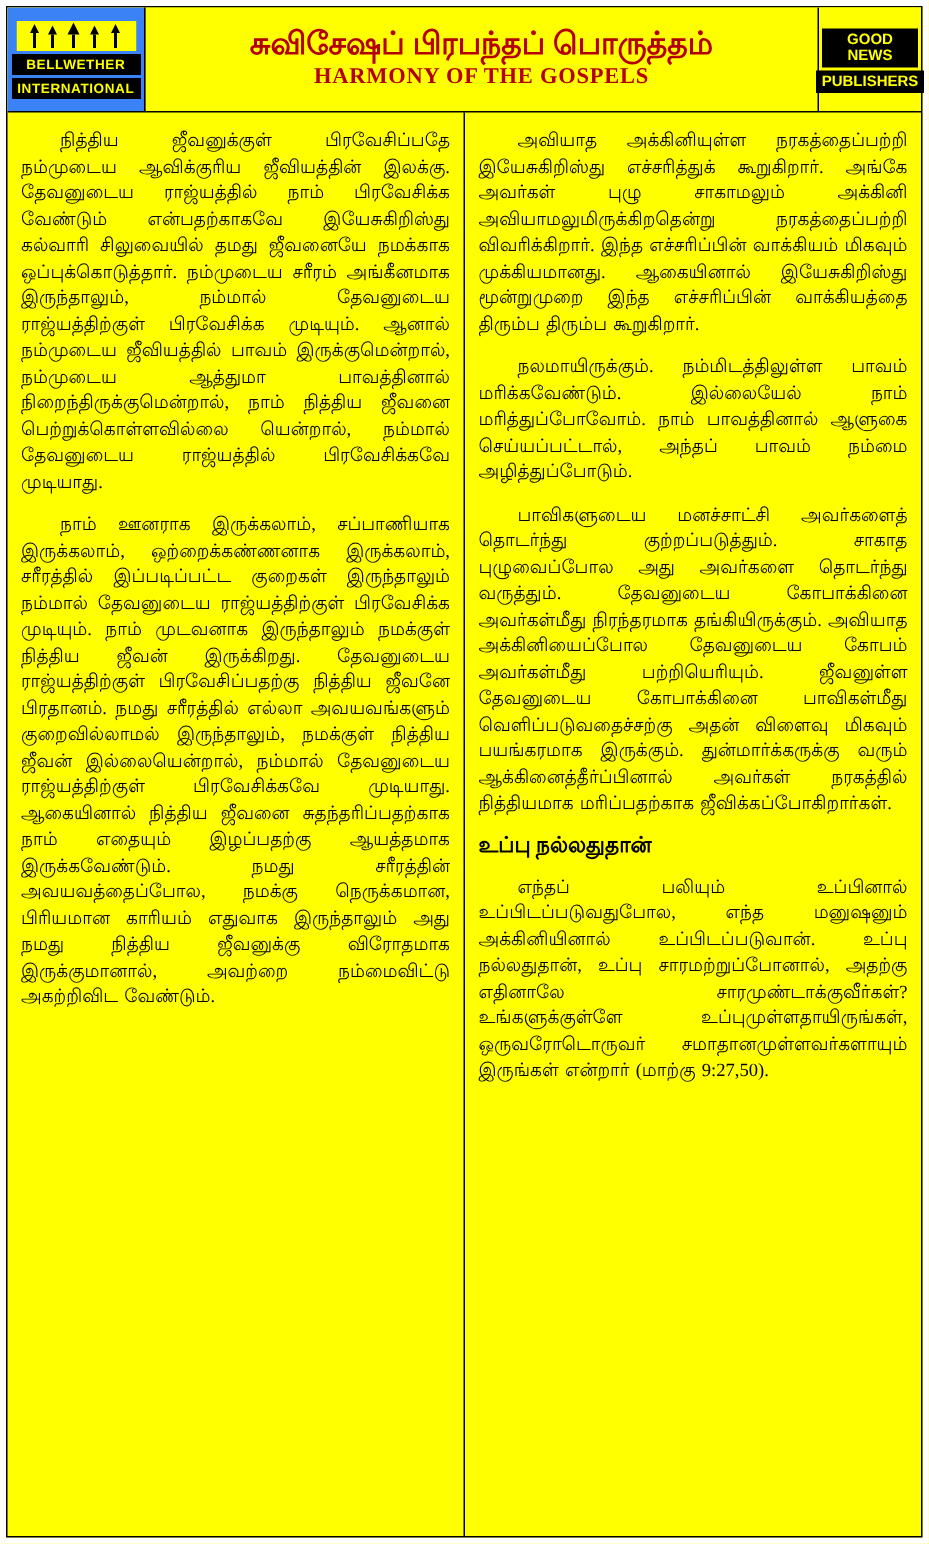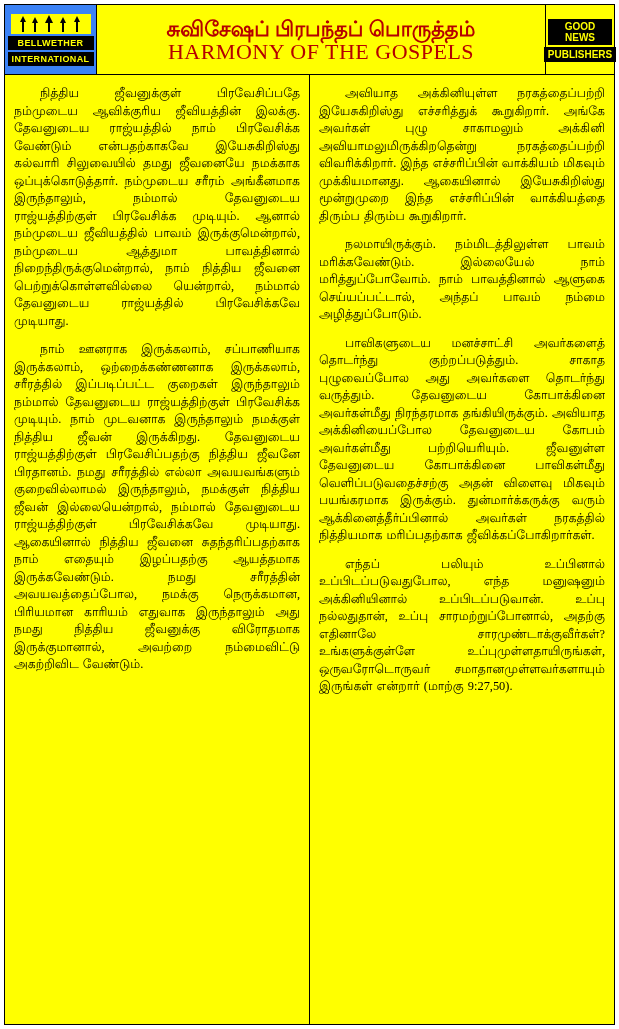--- a/index.html
+++ b/index.html
@@ -103,22 +103,22 @@
     font-family: "Liberation Serif", serif;
     font-weight: bold;
     font-size: 21px;
     color: #b50000;
     text-align: center;
     line-height: 24px;
     white-space: nowrap;
   }
   .title-en {
     font-family: "Liberation Serif", serif;
-    font-weight: normal;
-    font-size: 22px;
+    font-weight: bold;
+    font-size: 15px;
     color: #b50000;
     text-align: center;
     letter-spacing: 0.5px;
     line-height: 21px;
   }
   
   .columns {
     position: absolute;
     left: 0;
     top: 70px;
@@ -207,19 +207,20 @@
 
       <div class="col col-left">
         <p class="para">நித்திய ஜீவனுக்குள் பிரவேசிப்பதே நம்முடைய ஆவிக்குரிய ஜீவியத்தின் இலக்கு. தேவனுடைய ராஜ்யத்தில் நாம் பிரவேசிக்க வேண்டும் என்பதற்காகவே இயேசுகிறிஸ்து கல்வாரி சிலுவையில் தமது ஜீவனையே நமக்காக ஒப்புக்கொடுத்தார். நம்முடைய சரீரம் அங்கீனமாக இருந்தாலும், நம்மால் தேவனுடைய ராஜ்யத்திற்குள் பிரவேசிக்க முடியும். ஆனால் நம்முடைய ஜீவியத்தில் பாவம் இருக்குமென்றால், நம்முடைய ஆத்துமா பாவத்தினால் நிறைந்திருக்குமென்றால், நாம் நித்திய ஜீவனை பெற்றுக்கொள்ளவில்லை யென்றால், நம்மால் தேவனுடைய ராஜ்யத்தில் பிரவேசிக்கவே முடியாது.</p>
         <p class="para">நாம் ஊனராக இருக்கலாம், சப்பாணியாக இருக்கலாம், ஒற்றைக்கண்ணனாக இருக்கலாம், சரீரத்தில் இப்படிப்பட்ட குறைகள் இருந்தாலும் நம்மால் தேவனுடைய ராஜ்யத்திற்குள் பிரவேசிக்க முடியும். நாம் முடவனாக இருந்தாலும் நமக்குள் நித்திய ஜீவன் இருக்கிறது. தேவனுடைய ராஜ்யத்திற்குள் பிரவேசிப்பதற்கு நித்திய ஜீவனே பிரதானம். நமது சரீரத்தில் எல்லா அவயவங்களும் குறைவில்லாமல் இருந்தாலும், நமக்குள் நித்திய ஜீவன் இல்லையென்றால், நம்மால் தேவனுடைய ராஜ்யத்திற்குள் பிரவேசிக்கவே முடியாது. ஆகையினால் நித்திய ஜீவனை சுதந்தரிப்பதற்காக நாம் எதையும் இழப்பதற்கு ஆயத்தமாக இருக்கவேண்டும். நமது சரீரத்தின் அவயவத்தைப்போல, நமக்கு நெருக்கமான, பிரியமான காரியம் எதுவாக இருந்தாலும் அது நமது நித்திய ஜீவனுக்கு விரோதமாக இருக்குமானால், அவற்றை நம்மைவிட்டு அகற்றிவிட வேண்டும்.</p>
       </div>
 
       <div class="col col-right">
         <p class="para">அவியாத அக்கினியுள்ள நரகத்தைப்பற்றி இயேசுகிறிஸ்து எச்சரித்துக் கூறுகிறார். அங்கே அவர்கள் புழு சாகாமலும் அக்கினி அவியாமலுமிருக்கிறதென்று நரகத்தைப்பற்றி விவரிக்கிறார். இந்த எச்சரிப்பின் வாக்கியம் மிகவும் முக்கியமானது. ஆகையினால் இயேசுகிறிஸ்து மூன்றுமுறை இந்த எச்சரிப்பின் வாக்கியத்தை திரும்ப திரும்ப கூறுகிறார்.</p>
         <p class="para">நலமாயிருக்கும். நம்மிடத்திலுள்ள பாவம் மரிக்கவேண்டும். இல்லையேல் நாம் மரித்துப்போவோம். நாம் பாவத்தினால் ஆளுகை செய்யப்பட்டால், அந்தப் பாவம் நம்மை அழித்துப்போடும்.</p>
         <p class="para">பாவிகளுடைய மனச்சாட்சி அவர்களைத் தொடர்ந்து குற்றப்படுத்தும். சாகாத புழுவைப்போல அது அவர்களை தொடர்ந்து வருத்தும். தேவனுடைய கோபாக்கினை அவர்கள்மீது நிரந்தரமாக தங்கியிருக்கும். அவியாத அக்கினியைப்போல தேவனுடைய கோபம் அவர்கள்மீது பற்றியெரியும். ஜீவனுள்ள தேவனுடைய கோபாக்கினை பாவிகள்மீது வெளிப்படுவதைச்சற்கு அதன் விளைவு மிகவும் பயங்கரமாக இருக்கும். துன்மார்க்கருக்கு வரும் ஆக்கினைத்தீர்ப்பினால் அவர்கள் நரகத்தில் நித்தியமாக மரிப்பதற்காக ஜீவிக்கப்போகிறார்கள்.</p>
+        <h2 class="subhead">உப்பு நல்லதுதான்</h2>
         <p class="para">எந்தப் பலியும் உப்பினால் உப்பிடப்படுவதுபோல, எந்த மனுஷனும் அக்கினியினால் உப்பிடப்படுவான். உப்பு நல்லதுதான், உப்பு சாரமற்றுப்போனால், அதற்கு எதினாலே சாரமுண்டாக்குவீர்கள்? உங்களுக்குள்ளே உப்புமுள்ளதாயிருங்கள், ஒருவரோடொருவர் சமாதானமுள்ளவர்களாயும் இருங்கள் என்றார் (மாற்கு 9:27,50).</p>
       </div>
 
     </div>
 
   </div>
 </div>
 
 </body></html>

